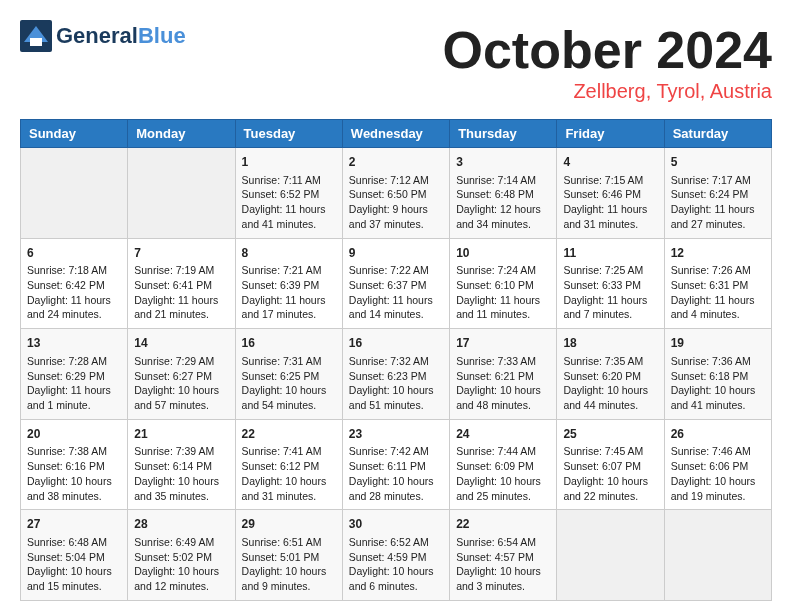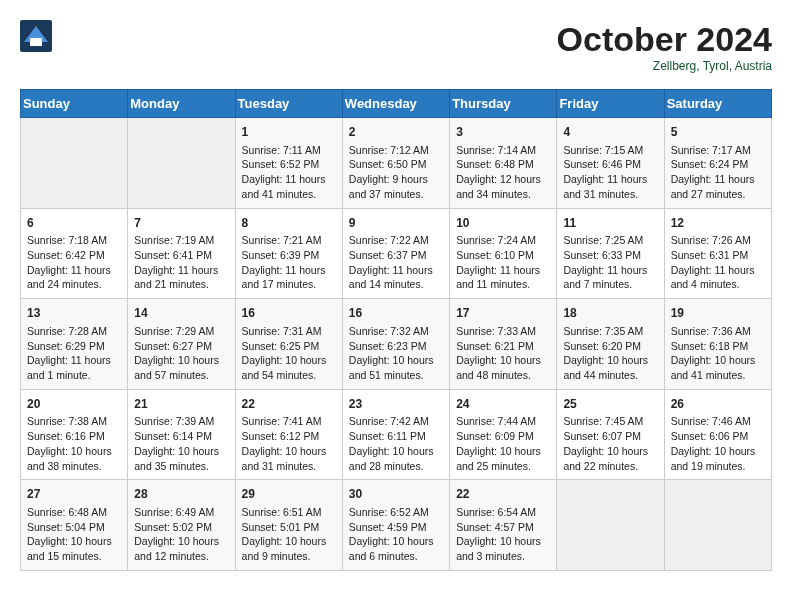--- a/index.html
+++ b/index.html
@@ -18,37 +18,37 @@
     }
     .logo {
       display: flex;
       flex-direction: column;
       align-items: flex-start;
     }
     .title-block {
       text-align: right;
     }
     .month-title {
-      font-size: 34px;
+      font-size: 52px;
       font-weight: bold;
       color: #222;
     }
     .location {
-      font-size: 12px;
-      color: #14532d;
+      font-size: 20px;
+      color: #ef4444;
     }
     table {
       width: 100%;
       border-collapse: collapse;
       font-size: 10.5px;
     }
     thead th {
       background: #2979c1;
       color: #fff;
-      padding: 6px 2px;
+      padding: 6px 8px;
       text-align: left;
       font-size: 13px;
       font-weight: bold;
       border: 1px solid #2060a0;
     }
     tbody tr {
       border: 1px solid #ccc;
     }
     tbody td {
       vertical-align: top;
@@ -81,20 +81,21 @@
 <body>
 
 <div class="header">
   <div class="logo">
     <div style="display:flex;align-items:center;">
       <svg width="32" height="32" viewBox="0 0 32 32" style="margin-right:4px;">
         <rect x="0" y="0" width="32" height="32" fill="#1a3a5c" rx="2"></rect>
         <polygon points="16,6 28,22 4,22" fill="#4a90d9"></polygon>
         <rect x="10" y="18" width="12" height="8" fill="#fff"></rect>
       </svg>
+      <span style="font-size:22px;font-weight:bold;color:#1a3a5c;">General<span style="color:#4a90d9;">Blue</span></span>
     </div>
   </div>
   <div class="title-block">
     <div class="month-title">October 2024</div>
     <div class="location">Zellberg, Tyrol, Austria</div>
   </div>
 </div>
 
 <table>
   <thead>

